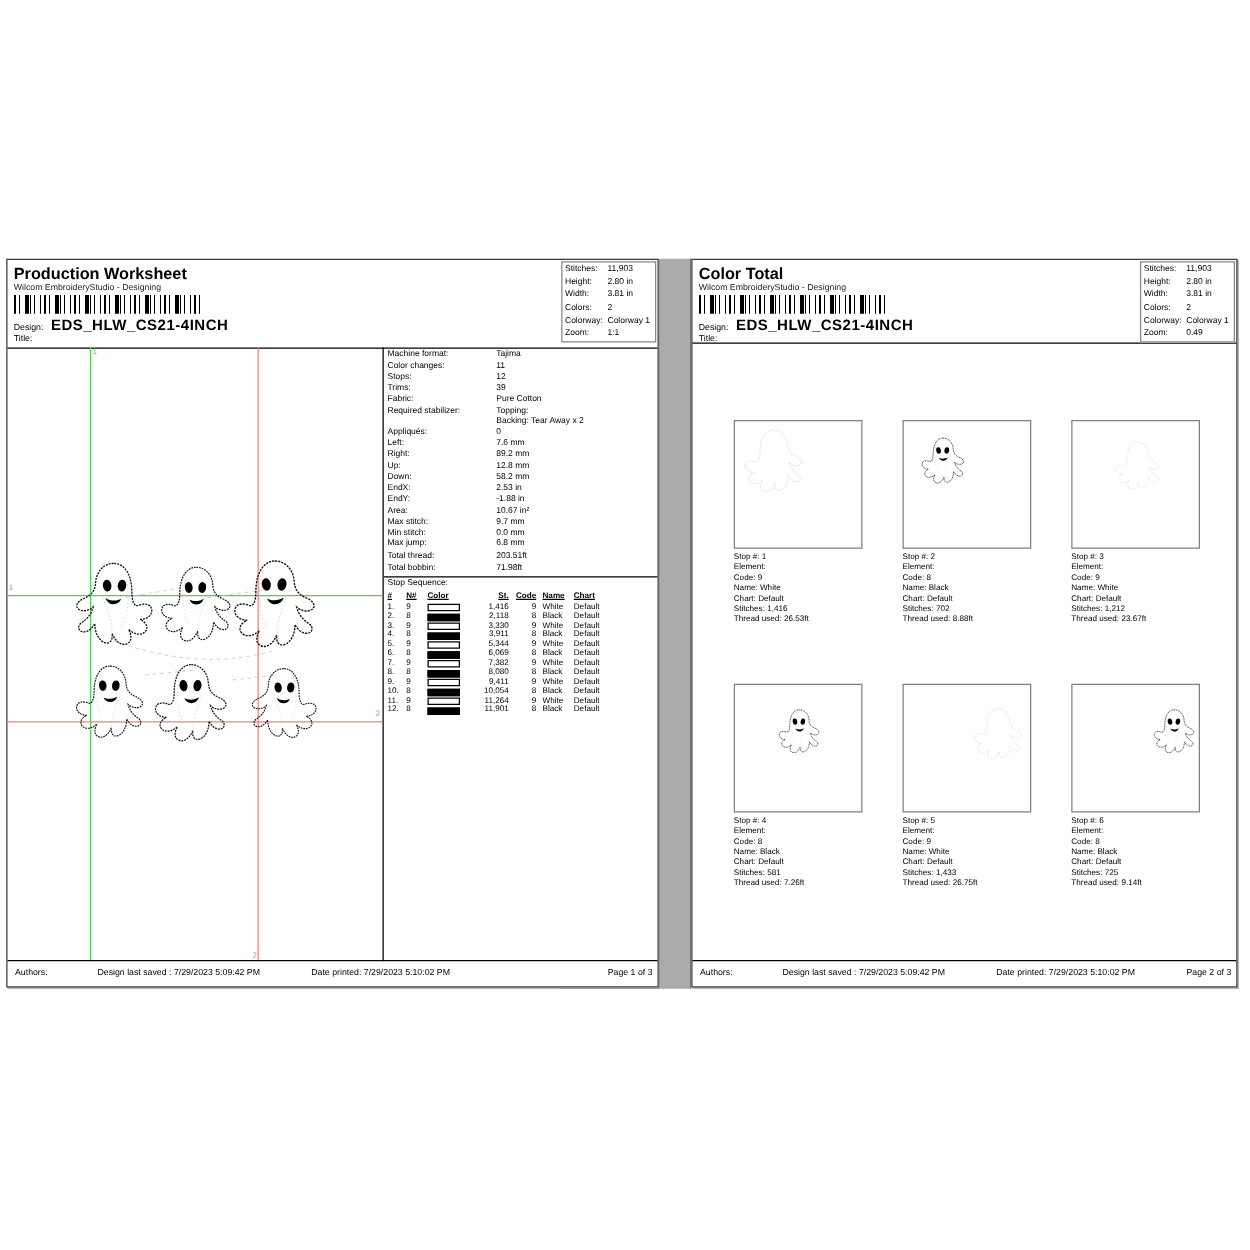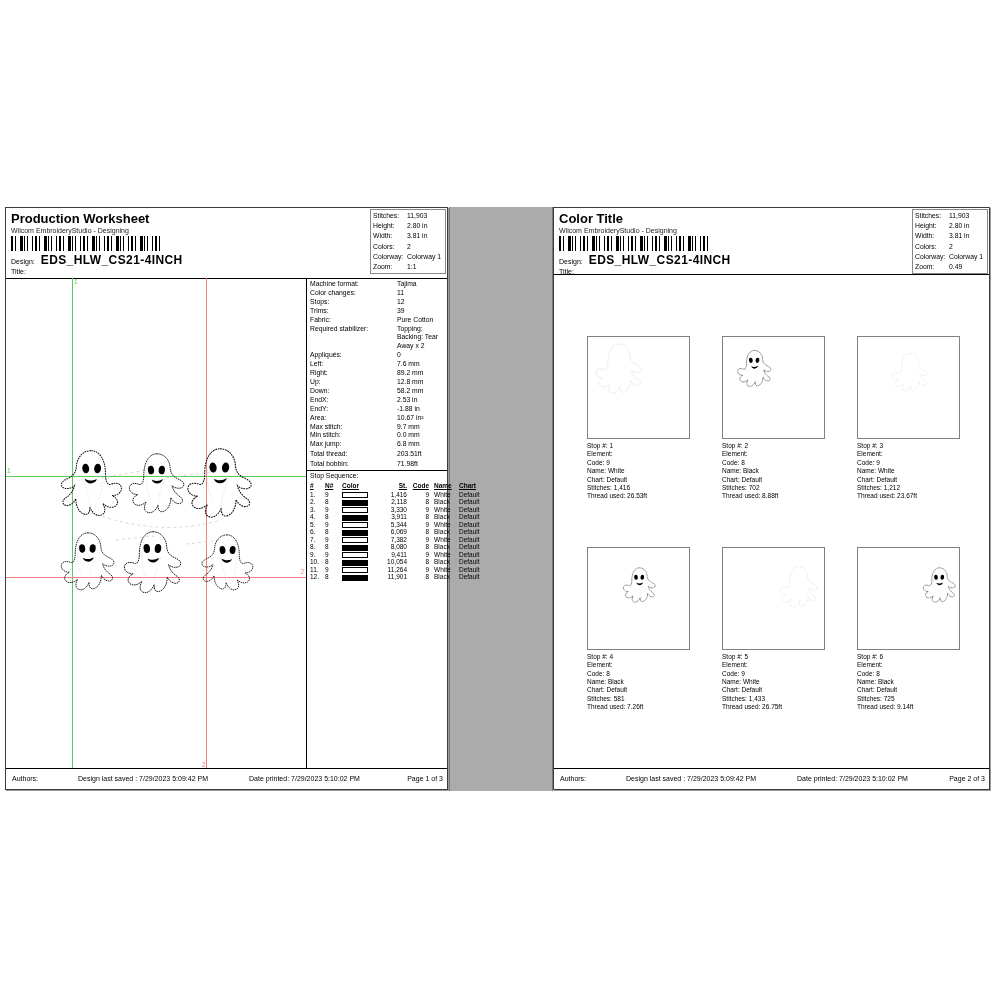--- a/index.html
+++ b/index.html
@@ -1,20 +1,20 @@
 <!DOCTYPE html>
 <html style="--green: #55cc55; --red: #f08080;"><head>
 <meta charset="utf-8">
 <style>
   html,body{margin:0;padding:0;background:#ffffff;}
   body{width:1000px;height:1000px;position:relative;font-family:"Liberation Sans",sans-serif;color:#000;}
   .canvas{position:absolute;left:0;top:0;width:1000px;height:1000px;background:#fff;}
   .gap-strip{position:absolute;left:449px;top:207px;width:104px;height:584px;background:#ababab;border-left:1px solid #777;border-right:1px solid #777;box-sizing:border-box;}
   .page{position:absolute;top:207px;height:583px;background:#fff;border:1px solid #3c3c3c;box-sizing:border-box;box-shadow:1px 1px 0 #9a9a9a;}
-  .page1{left:5px;width:443px;}
+  .page1{left:5px;width:522px;}
   .page2{left:553px;width:437px;}
 
   
   .pg-header{position:absolute;left:0;right:0;top:0;border-bottom:1px solid #000;}
   .page1 .pg-header{height:70px;}
   .page2 .pg-header{height:66px;}
   .pg-title{position:absolute;left:5px;top:3px;font-size:13px;font-weight:bold;}
   .pg-subtitle{position:absolute;left:5px;top:19px;font-size:7px;color:#222;}
   .barcode{position:absolute;left:5px;top:28px;width:153px;height:15px;
     background-image:repeating-linear-gradient(90deg,#000 0 2px,#fff 2px 4px,#000 4px 5px,#fff 5px 9px,#000 9px 12px,#fff 12px 13px,#000 13px 14px,#fff 14px 16px,#000 16px 17px,#fff 17px 21px,#000 21px 22px,#fff 22px 24px);}
@@ -506,21 +506,21 @@
     <div class="pg-footer">
       <span class="ft-authors">Authors:</span>
       <span class="ft-saved"><span>Design last saved :</span> <span>7/29/2023 5:09:42 PM</span></span>
       <span class="ft-printed"><span>Date printed:</span> <span>7/29/2023 5:10:02 PM</span></span>
       <span class="ft-page">Page 1 of 3</span>
     </div>
   </div>
 
   <div class="page page2">
     <div class="pg-header">
-      <div class="pg-title">Color Title</div>
+      <div class="pg-title">Color Total</div>
       <div class="pg-subtitle">Wilcom EmbroideryStudio - Designing</div>
       <div class="barcode"></div>
       <div class="design-row">
         <span>Design:</span><span class="design-value">EDS_HLW_CS21-4INCH</span>
       </div>
       <div class="title-row">Title:</div>
       <div class="stats-box">
 
           <div class="stat-row idx-0">
             <span>Stitches:</span>

